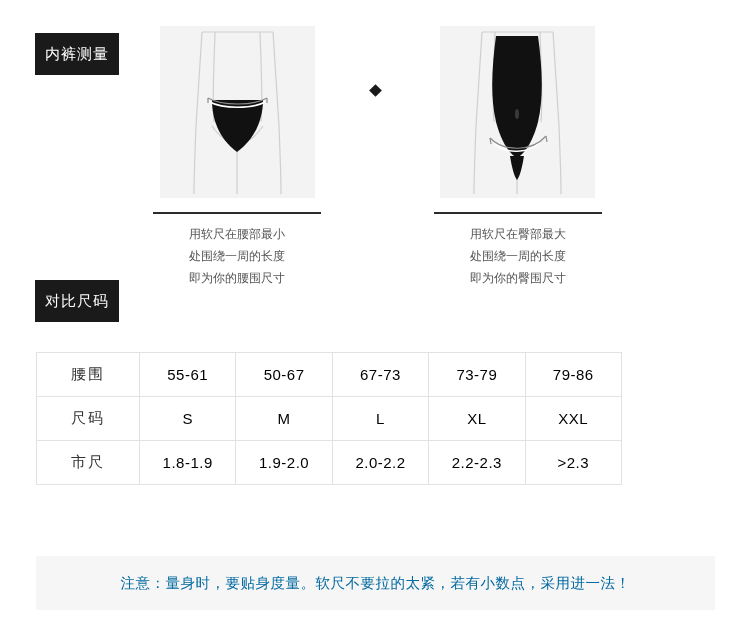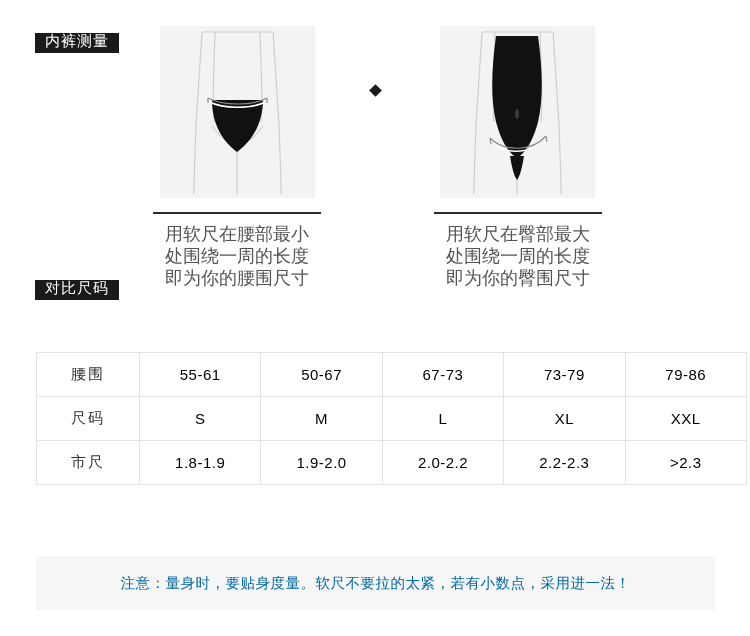--- a/index.html
+++ b/index.html
@@ -16,24 +16,23 @@
     overflow: hidden;
   }
 
   
   .tag {
     position: absolute;
     background: #1a1a1a;
     color: #ffffff;
     font-size: 15px;
     letter-spacing: 1px;
-    padding: 1px 10px;
+    padding: 12px 10px;
     line-height: 1.2;
     white-space: nowrap;
-    font-family: Liberation Mono, monospace;
   }
   #tag-measure { left: 35px; top: 33px; }
   #tag-size   { left: 35px; top: 280px; }
 
   
   .illus-wrap {
     position: absolute;
     top: 26px;
     left: 160px;
     width: 435px;
@@ -66,39 +65,39 @@
     top: 212px;
     left: 160px;
     width: 435px;
     height: 80px;
     display: flex;
     justify-content: space-between;
   }
   .cap {
     width: 170px;
     text-align: center;
-    font-size: 18px;
+    font-size: 12px;
     color: #555;
     line-height: 22px;
   }
   .cap .rule {
     width: 168px;
     height: 2px;
     background: #2b2b2b;
     margin: 0 auto 9px auto;
   }
   .cap-left { margin-left: -8px; }
   .cap-right { margin-right: -8px; text-align: center; }
 
   
   .table-wrap {
     position: absolute;
     top: 352px;
     left: 36px;
-    width: 711px;
+    width: 586px;
     border-radius: 26px;
   }
   table.size-table {
     border-collapse: collapse;
     width: 100%;
     table-layout: fixed;
   }
   table.size-table td {
     border: 1px solid #e2e2e2;
     height: 41px;

